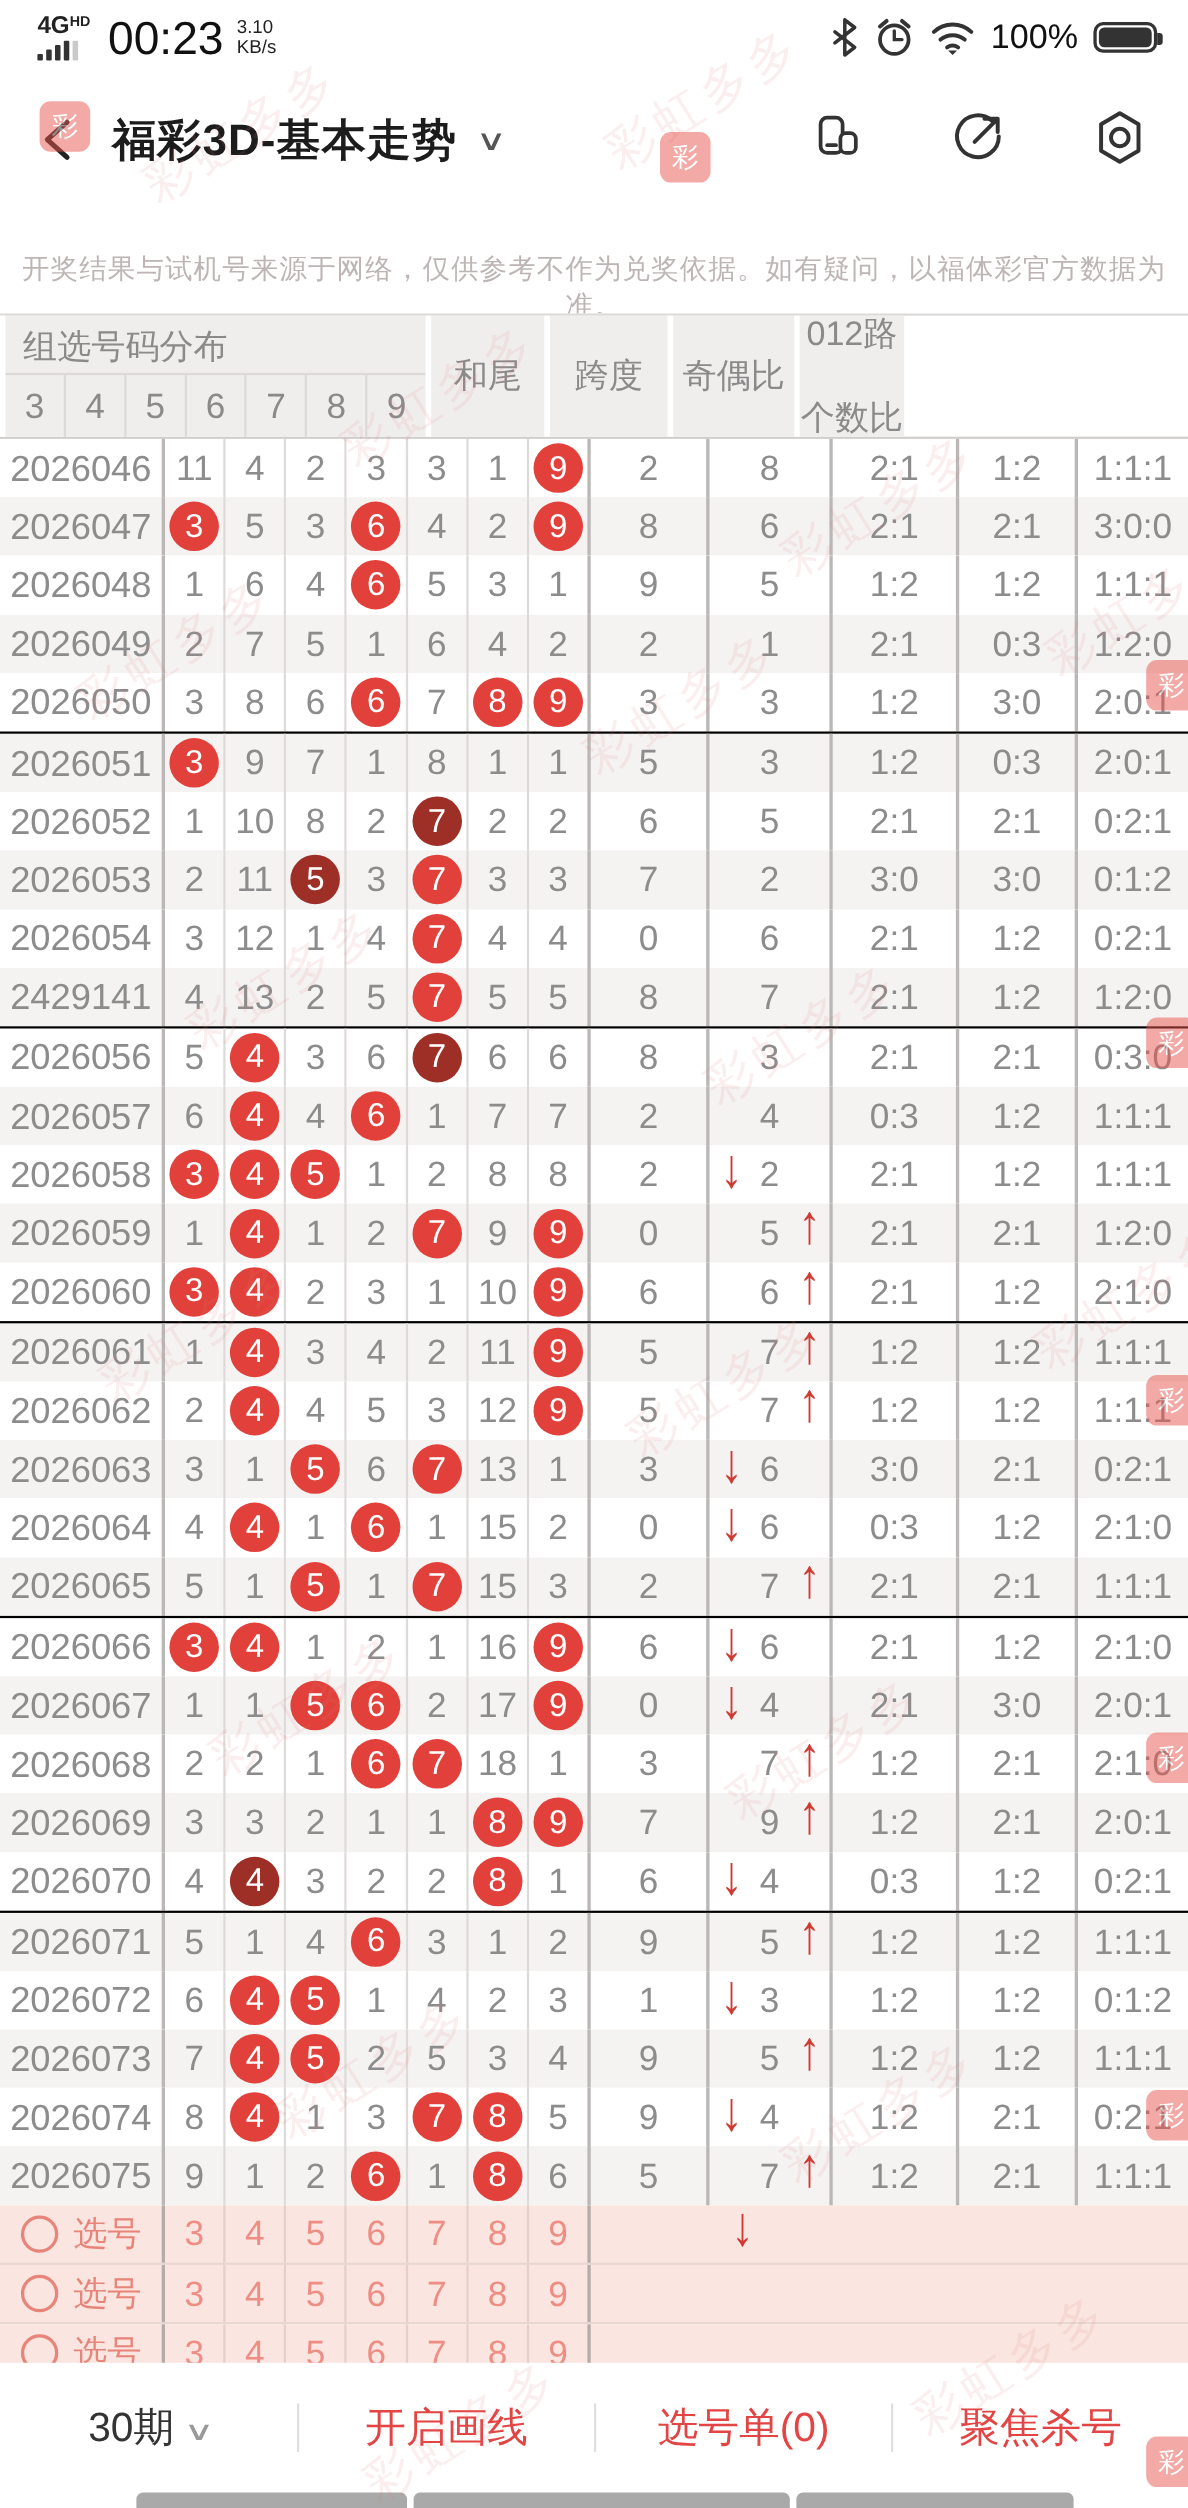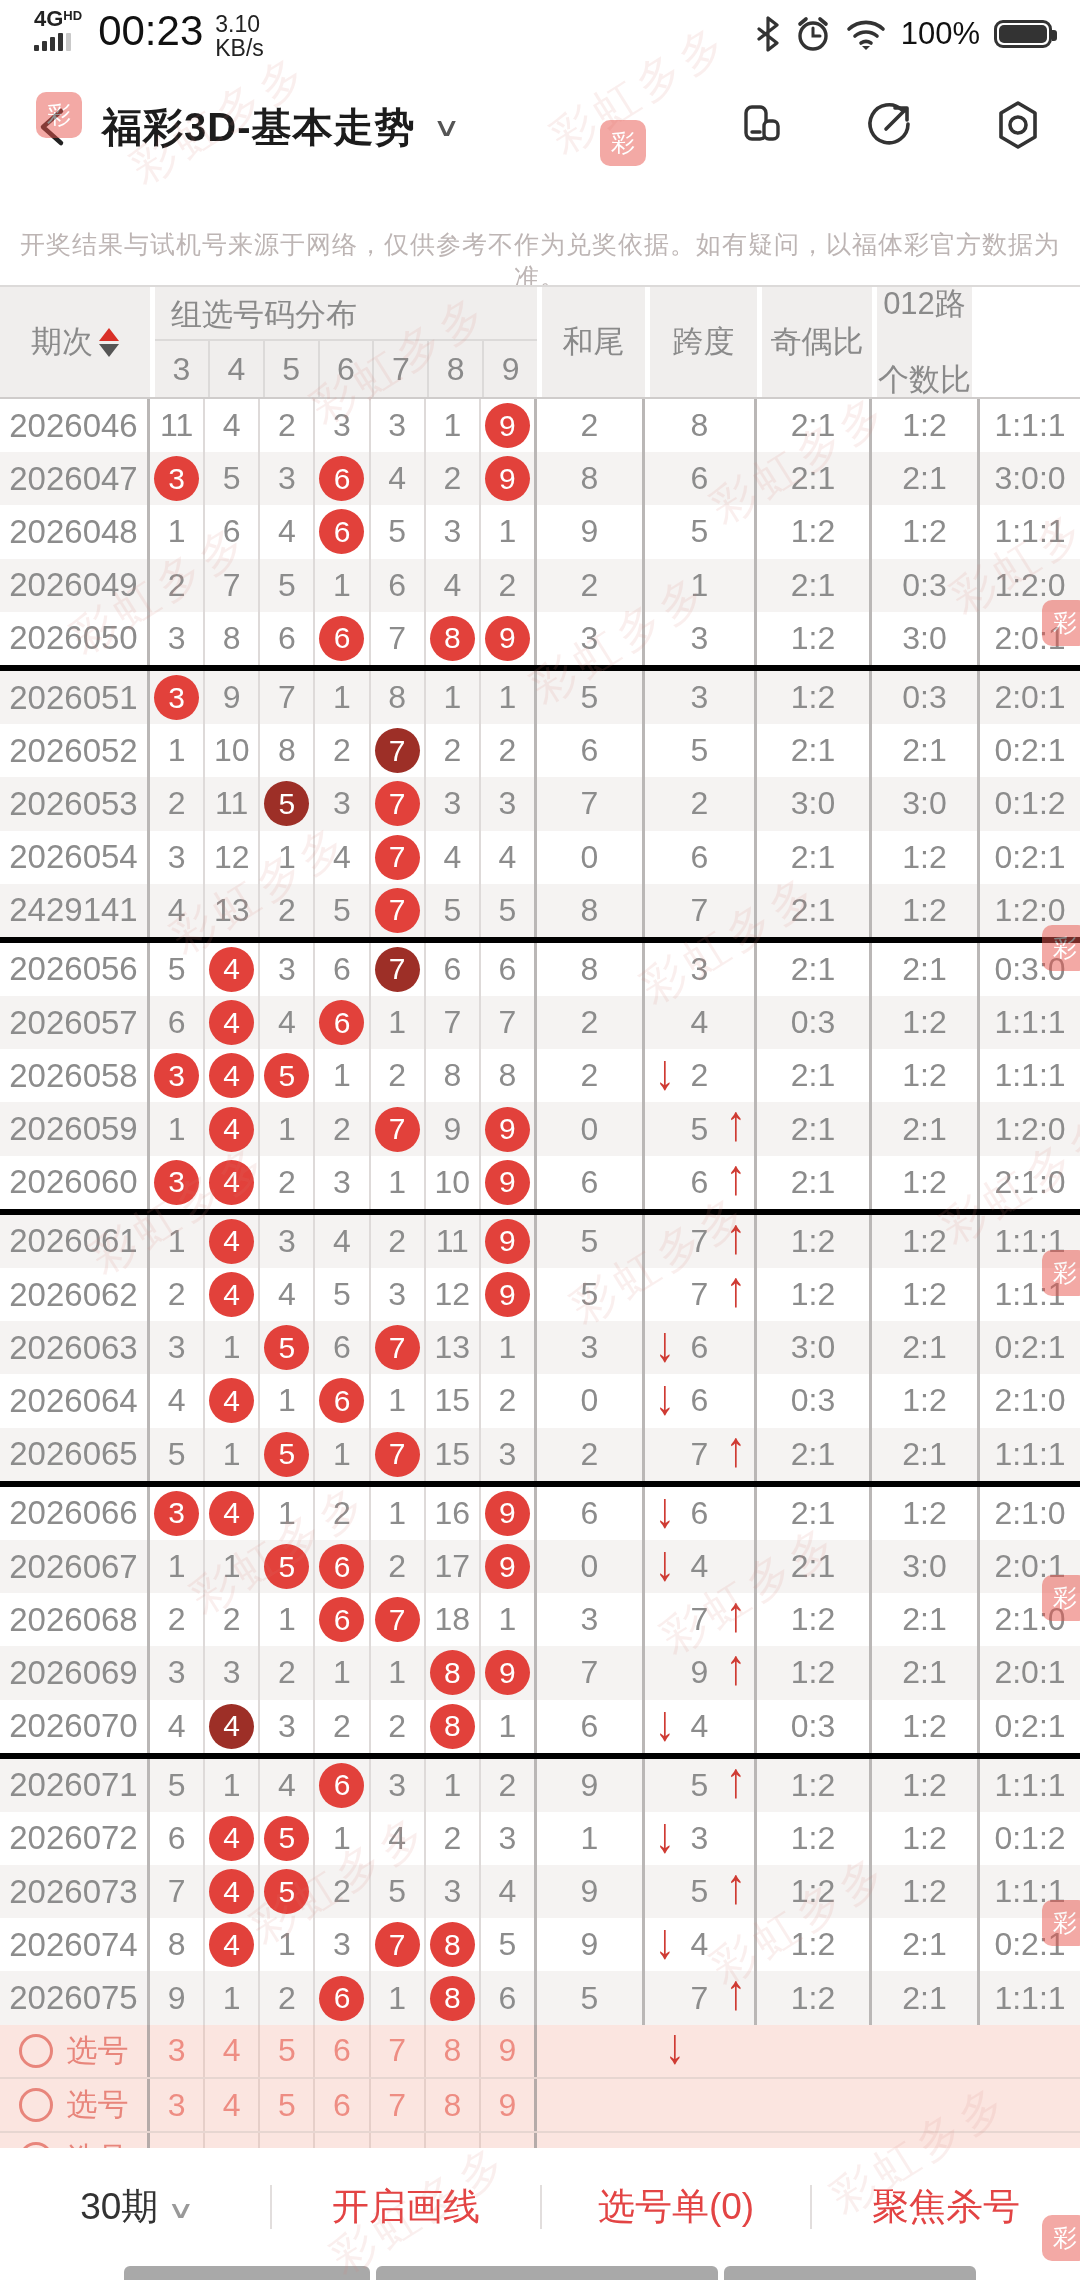--- a/index.html
+++ b/index.html
@@ -12,21 +12,21 @@
   .sb-left{display:flex;align-items:flex-start;gap:10px;}
   .sb-net{display:flex;flex-direction:column;align-items:flex-start;line-height:1;}
   .sb-4g{font-size:22px;font-weight:bold;color:#222;}
   .sb-hd{font-size:13px;font-weight:bold;color:#222;vertical-align:super;}
   .bars{display:flex;align-items:flex-end;gap:3px;height:18px;margin-top:3px;}
   .bars i{display:block;width:5px;background:#333;border-radius:1px;}
   .bars i:nth-child(1){height:6px}.bars i:nth-child(2){height:10px}
   .bars i:nth-child(3){height:14px}.bars i:nth-child(4){height:18px}
   .bars i:nth-child(5){height:18px;background:#c9c9c9;}
   .sb-time{font-size:42px;color:#111;line-height:1;margin:2px 2px 0 6px;}
-  .sb-speed{display:flex;flex-direction:column;line-height:1.05;font-size:23px;color:#222;margin-top:4px;}
+  .sb-speed{display:flex;flex-direction:column;line-height:1.05;font-size:17px;color:#222;margin-top:4px;}
   .sb-right{display:flex;align-items:center;gap:14px;}
   .sb-right svg{display:block;}
   .sb-batt-txt{font-size:31px;color:#111;}
   .battery{position:relative;width:58px;height:28px;border:3px solid #333;border-radius:9px;box-sizing:border-box;}
   .battery .fill{position:absolute;inset:2px;background:#333;border-radius:5px;}
   .battery .nub{position:absolute;right:-8px;top:7px;width:5px;height:11px;background:#333;border-radius:0 3px 3px 0;}
 
   
   .nav{position:absolute;top:62px;left:0;right:0;height:130px;display:flex;align-items:center;padding:0 34px;box-sizing:border-box;}
   .back{width:40px;height:40px;margin-right:28px;}
@@ -51,21 +51,21 @@
   .tri-down{border-top:13px solid #555;}
   .hgroup{width:387px;box-sizing:border-box;border-left:5px solid #fff;background:#f0eeed;display:flex;flex-direction:column;}
   .hgroup-title{height:52px;line-height:56px;padding-left:16px;color:#8a8a8a;font-size:31px;border-bottom:2px solid #dcdad9;}
   .hgroup-digits{flex:1;display:flex;}
   .hgroup-digits span{flex:1;display:flex;align-items:center;justify-content:center;color:#8a8a8a;font-size:32px;border-left:2px solid #dcdad9;}
   .hgroup-digits span:first-child{border-left:none;}
   .h-two{flex-direction:column;line-height:1.15;}
 
   .trow{display:flex;height:53.2px;align-items:center;background:#fff;position:relative;}
   .trow.stripe{background:#f5f3f2;}
-  .trow.gline{border-top:6px solid #000000;text-align:right;}
+  .trow.gline{border-top:2px solid #000000;text-align:right;}
   .cell{display:flex;align-items:center;justify-content:center;height:100%;box-sizing:border-box;
         font-size:32px;color:#8c8c8c;}
   .c-period{width:150px;border-right:3px solid #bab7b6;font-size:33px;}
   .numwrap{width:387px;height:100%;display:flex;}
   .ncell{flex:1;display:flex;align-items:center;justify-content:center;border-right:2px solid #dedad9;
          font-size:32px;color:#8c8c8c;height:100%;box-sizing:border-box;}
   .ncell:last-child{border-right:3px solid #bab7b6;}
   .c-hw{border-right:3px solid #bab7b6;}
   .c-kd{border-right:3px solid #bab7b6;position:relative;}
   .c-je{border-right:3px solid #bab7b6;}
@@ -181,27 +181,20 @@
             <circle cx="28" cy="28" r="8" stroke="#333" stroke-width="3.6" fill="none"></circle>
           </svg>
       </span>
     </span>
   </div>
 
   <div class="notice">开奖结果与试机号来源于网络，仅供参考不作为兑奖依据。如有疑问，以福体彩官方数据为准。</div>
 
   <div class="tbl">
     <div class="thead">
-      <div class="hcell h-period">
-        <span>期次</span>
-        <span class="sort">
-            <i class="tri-up"></i>
-            <i class="tri-down"></i>
-          </span>
-      </div>
       <div class="hgroup">
         <div class="hgroup-title">组选号码分布</div>
         <div class="hgroup-digits" id="hdigits">
             <span>3</span>
             <span>4</span>
             <span>5</span>
             <span>6</span>
             <span>7</span>
             <span>8</span>
             <span>9</span>

